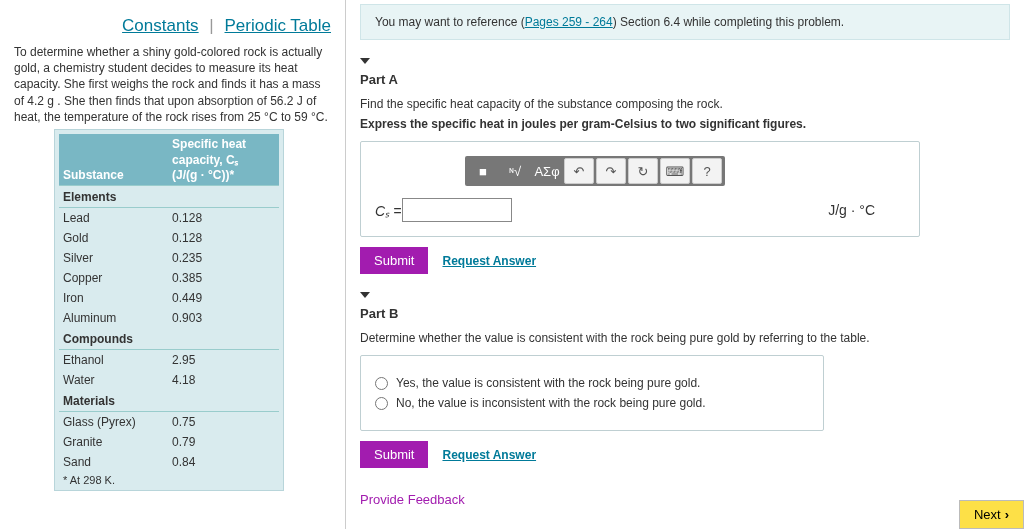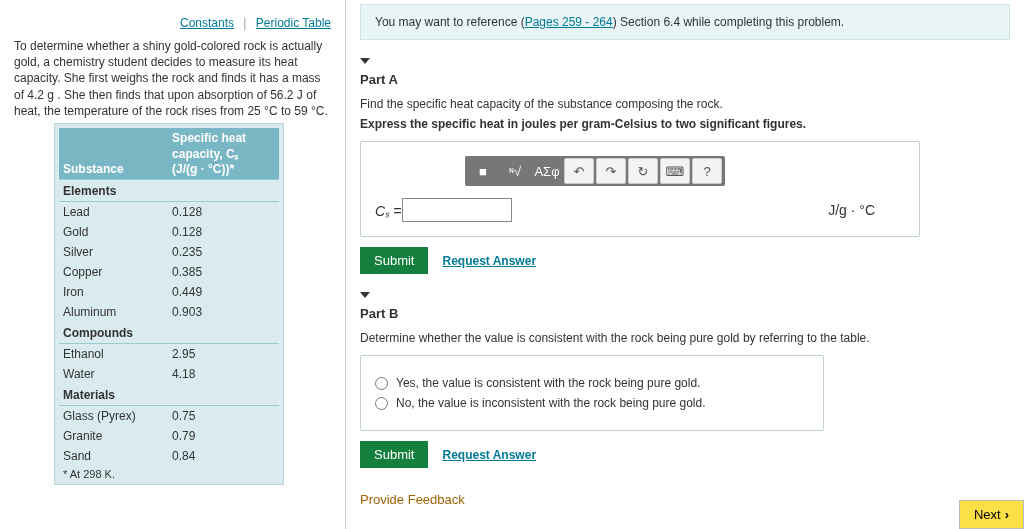--- a/index.html
+++ b/index.html
@@ -2,21 +2,21 @@
 <html><head>
 <meta charset="utf-8">
 <style>
   * { box-sizing: border-box; margin: 0; padding: 0; }
   body { font-family: Arial, Helvetica, sans-serif; font-size: 12px; color: #333; background: #fff; }
   .page { display: flex; width: 1024px; height: 529px; }
   .left-col { width: 345px; padding: 10px 14px; }
   .divider { width: 1px; background: #ccc; }
   .right-col { flex: 1; padding: 0 14px 10px 14px; position: relative; }
 
-  .left-links { text-align: right; font-size: 12px; margin: 6px 0 8px 0; }
+  .left-links { text-align: right; font-size: 17px; margin: 6px 0 8px 0; }
   .left-links a { color: #007a99; text-decoration: underline; cursor: pointer; }
   .left-links .sep { color: #999; margin: 0 6px; }
   .intro { font-size: 12px; line-height: 1.35; margin-bottom: 4px; }
 
   .table-wrap { background: #d9ebee; border: 1px solid #b8d5da; padding: 4px 4px 2px 4px; width: 230px; margin-left: 40px; }
   table.data { width: 100%; border-collapse: collapse; font-size: 12px; }
   table.data th { text-align: left; font-weight: bold; padding: 3px 4px; vertical-align: bottom; border-bottom: 1px solid #9cc; }
   table.data th.hdr { background: #79b7c4; color: #fff; }
   table.data td { padding: 3px 4px; }
   tr.section td { font-weight: bold; border-bottom: 1px solid #9cc; padding-top: 4px; }
@@ -34,28 +34,28 @@
   .answer-box { border: 1px solid #bfcfd2; border-radius: 2px; padding: 14px 14px; margin-top: 10px; width: 560px; }
   .toolbar { display: inline-flex; background: #777; border-radius: 2px; padding: 2px; margin-bottom: 12px; margin-left: 90px; }
   .tool { width: 30px; height: 26px; display: inline-flex; align-items: center; justify-content: center; color: #fff; font-size: 13px; border-radius: 2px; cursor: pointer; margin: 0 1px; }
   .tool.light { background: #f3f3f3; color: #555; border:1px solid #ccc; }
   .eq-row { display: flex; align-items: center; font-size: 14px; }
   .eq-row .var { font-style: italic; }
   .eq-row input { width: 110px; height: 24px; border: 1px solid #888; padding: 2px 4px; }
   .unit { margin-left: auto; margin-right: 30px; }
 
   .btn-row { margin-top: 10px; display: flex; align-items: center; gap: 14px; }
-  .submit-btn { background: #15803d; color: #fff; border: none; padding: 6px 14px; font-size: 13px; cursor: pointer; }
+  .submit-btn { background: #a21caf; color: #fff; border: none; padding: 6px 14px; font-size: 13px; cursor: pointer; }
   .req-link { color: #007a99; font-weight: bold; text-decoration: underline; font-size: 12px; cursor: pointer; }
 
   .radio-box { border: 1px solid #bfcfd2; border-radius: 2px; padding: 14px; margin-top: 10px; width: 464px; }
   .radio-row { display: flex; align-items: center; gap: 8px; font-size: 12px; margin: 6px 0; }
   .radio-row input { cursor: pointer; }
 
-  .feedback { color: #a16207; font-size: 13px; margin-top: 24px; cursor: pointer; }
+  .feedback { color: #a21caf; font-size: 13px; margin-top: 24px; cursor: pointer; }
   .next-btn { position: absolute; right: 0; bottom: 0; background: #fde047; border: 1px solid #bbb; padding: 6px 14px; font-size: 13px; cursor: pointer; }
   .next-btn .chev { font-weight: bold; margin-left: 4px; }
 </style>
 </head>
 <body>
 
 <div class="page">
   <div class="left-col">
     <div class="left-links">
       <a>Constants</a>

